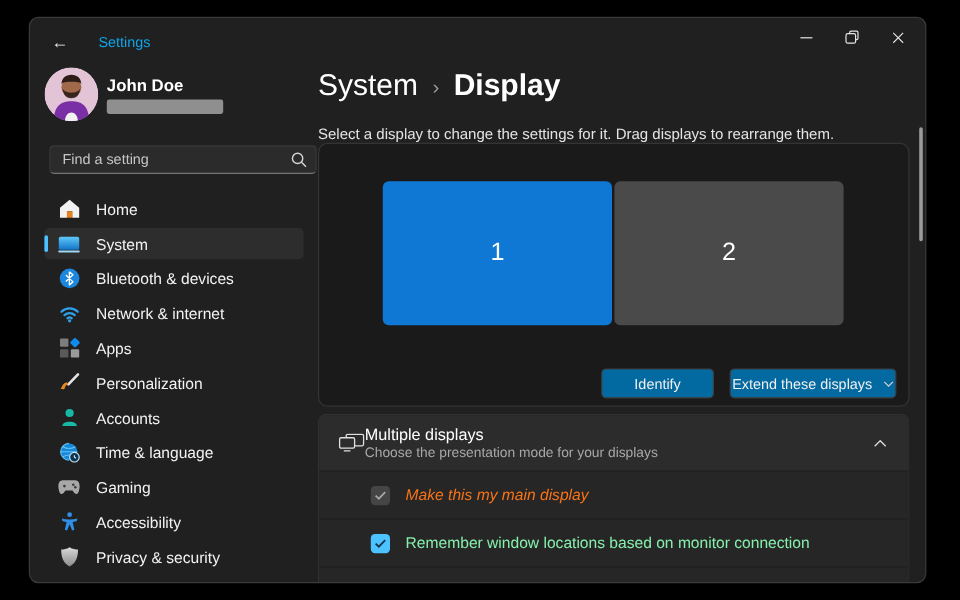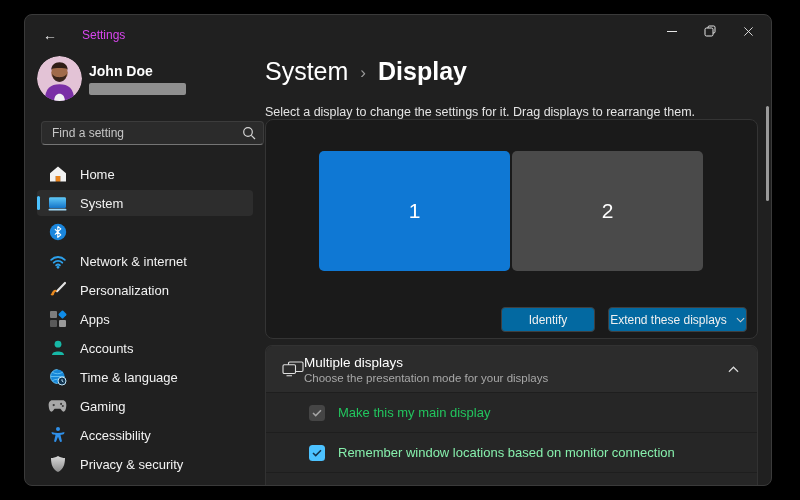--- a/index.html
+++ b/index.html
@@ -5,21 +5,21 @@
   * { margin:0; padding:0; box-sizing:border-box; }
   html,body { width:800px; height:500px; background:#000; font-family:"Liberation Sans", sans-serif; overflow:hidden; }
   .stage { position:relative; width:800px; height:500px; background:#000; }
 
   .window { position:absolute; left:24px; top:14px; width:748px; height:472px;
     background:#202020; border:1px solid #3a3a3a; border-radius:8px; overflow:hidden; color:#fff; }
 
   
   .titlebar-left { position:absolute; left:16px; top:9px; height:22px; display:flex; align-items:center; gap:23px; }
   .back-btn { width:18px; height:18px; display:flex; align-items:center; justify-content:center; color:#eaeaea; font-size:14px; cursor:default; }
-  .win-title { font-size:12px; color:#d946ef; }
+  .win-title { font-size:12px; color:#0ea5e9; }
   .caption-controls { position:absolute; right:4px; top:0; display:flex; }
   .cap-btn { width:38px; height:32px; display:flex; align-items:center; justify-content:center; }
   .min-glyph { width:10px; height:1px; background:#e6e6e6; }
 
   
   .avatar { position:absolute; left:12px; top:41px; width:45px; height:45px; border-radius:50%; overflow:hidden; }
   .profile-name { position:absolute; left:64px; top:48px; font-size:14px; font-weight:700; color:#fff; }
   .profile-bar { position:absolute; left:64px; top:68px; width:97px; height:12px; background:#8f8f8f; border-radius:2px; }
 
   
@@ -60,21 +60,21 @@
     border:1px solid #323232; border-bottom:none; border-radius:7px 7px 0 0; overflow:hidden; }
   .md-header { height:47px; background:#2c2c2c; display:flex; align-items:center; padding:0 18px 0 16px; border-bottom:1px solid #1e1e1e; }
   .md-texts { display:flex; flex-direction:column; }
   .md-title { font-size:13.5px; color:#fff; }
   .md-sub { font-size:11.5px; color:#a8a8a8; margin-top:2px; }
   .md-chevron { margin-left:auto; display:flex; align-items:center; }
   .md-row { height:40px; background:#262626; display:flex; align-items:center; padding-left:43px; gap:13px; border-bottom:1px solid #1e1e1e; }
   .checkbox { width:16px; height:16px; border-radius:3.5px; display:flex; align-items:center; justify-content:center; flex:0 0 16px; }
   .checkbox.disabled { background:#454545; }
   .row-label { font-size:13px; color:#86efac; }
-  .md-row.disabled .row-label { color:#22c55e; }
+  .md-row.disabled .row-label { color:#f97316;font-style:italic; }
 
   .scrollbar-thumb { position:absolute; right:2px; top:91px; width:3px; height:95px; background:#9b9b9b; border-radius:2px; }
 </style>
 </head>
 <body>
 
 <div class="stage">
   <div class="window">
 
     <div class="titlebar-left">
@@ -146,51 +146,52 @@
         </span>
         <span>System</span>
       </div>
       <div class="nav-item">
         <span class="nav-ico">
           <svg width="18" height="18" viewBox="0 0 18 18">
               <circle cx="9" cy="9" r="8.2" fill="#1a86dd"></circle>
               <path d="M8.8 3.4 L11.8 5.9 L5.9 11.6 M5.9 6.2 L11.8 11.9 L8.8 14.4 L8.8 3.4" stroke="#fff" stroke-width="1.1" fill="none" stroke-linejoin="round"></path>
             </svg>
         </span>
+        <span>Bluetooth &amp; devices</span>
       </div>
       <div class="nav-item">
         <span class="nav-ico">
           <svg width="18" height="17" viewBox="0 0 18 18">
               <path d="M1.8 7.2 A10.2 10.2 0 0 1 16.2 7.2" stroke="#2da0ea" stroke-width="2" fill="none" stroke-linecap="round"></path>
               <path d="M4.5 10.2 A6.4 6.4 0 0 1 13.5 10.2" stroke="#2da0ea" stroke-width="2" fill="none" stroke-linecap="round"></path>
               <path d="M7.1 13 A2.8 2.8 0 0 1 10.9 13" stroke="#2da0ea" stroke-width="2" fill="none" stroke-linecap="round"></path>
               <circle cx="9" cy="15.2" r="1.4" fill="#2da0ea"></circle>
             </svg>
         </span>
         <span>Network &amp; internet</span>
       </div>
       <div class="nav-item">
         <span class="nav-ico">
           <svg width="18" height="18" viewBox="0 0 18 18">
-              <path d="M16 2 L8 10.3" stroke="#e3e3e3" stroke-width="2.2" stroke-linecap="round"></path>
-              <path d="M8.2 9.9 C6.3 10.2 5.2 11.8 4.7 14.1 C3.5 14.6 2.4 14.4 1.5 13.7 C2.8 12.9 2.6 10.9 4.4 9.5 C5.7 8.5 7.3 8.6 8.2 9.9 Z" fill="#e8891f"></path>
-            </svg>
-        </span>
-        <span>Personalization</span>
-      </div>
-      <div class="nav-item">
-        <span class="nav-ico">
-          <svg width="18" height="18" viewBox="0 0 18 18">
               <rect x="1" y="1" width="7" height="7" rx="1" fill="#7d7d7d"></rect>
               <rect x="1" y="10" width="7" height="7" rx="1" fill="#5a5a5a"></rect>
               <rect x="10" y="10" width="7" height="7" rx="1" fill="#9a9a9a"></rect>
               <rect x="10.4" y="1.4" width="6.2" height="6.2" rx="1" fill="#0f8ce8" transform="rotate(45 13.5 4.5)"></rect>
             </svg>
         </span>
         <span>Apps</span>
+      </div>
+      <div class="nav-item">
+        <span class="nav-ico">
+          <svg width="18" height="18" viewBox="0 0 18 18">
+              <path d="M16 2 L8 10.3" stroke="#e3e3e3" stroke-width="2.2" stroke-linecap="round"></path>
+              <path d="M8.2 9.9 C6.3 10.2 5.2 11.8 4.7 14.1 C3.5 14.6 2.4 14.4 1.5 13.7 C2.8 12.9 2.6 10.9 4.4 9.5 C5.7 8.5 7.3 8.6 8.2 9.9 Z" fill="#e8891f"></path>
+            </svg>
+        </span>
+        <span>Personalization</span>
       </div>
       <div class="nav-item">
         <span class="nav-ico">
           <svg width="18" height="18" viewBox="0 0 18 18">
               <circle cx="9" cy="5.2" r="3.4" fill="#17b8a6"></circle>
               <path d="M3 16 C3 11.4 15 11.4 15 16 Z" fill="#17b8a6"></path>
             </svg>
         </span>
         <span>Accounts</span>
       </div>

